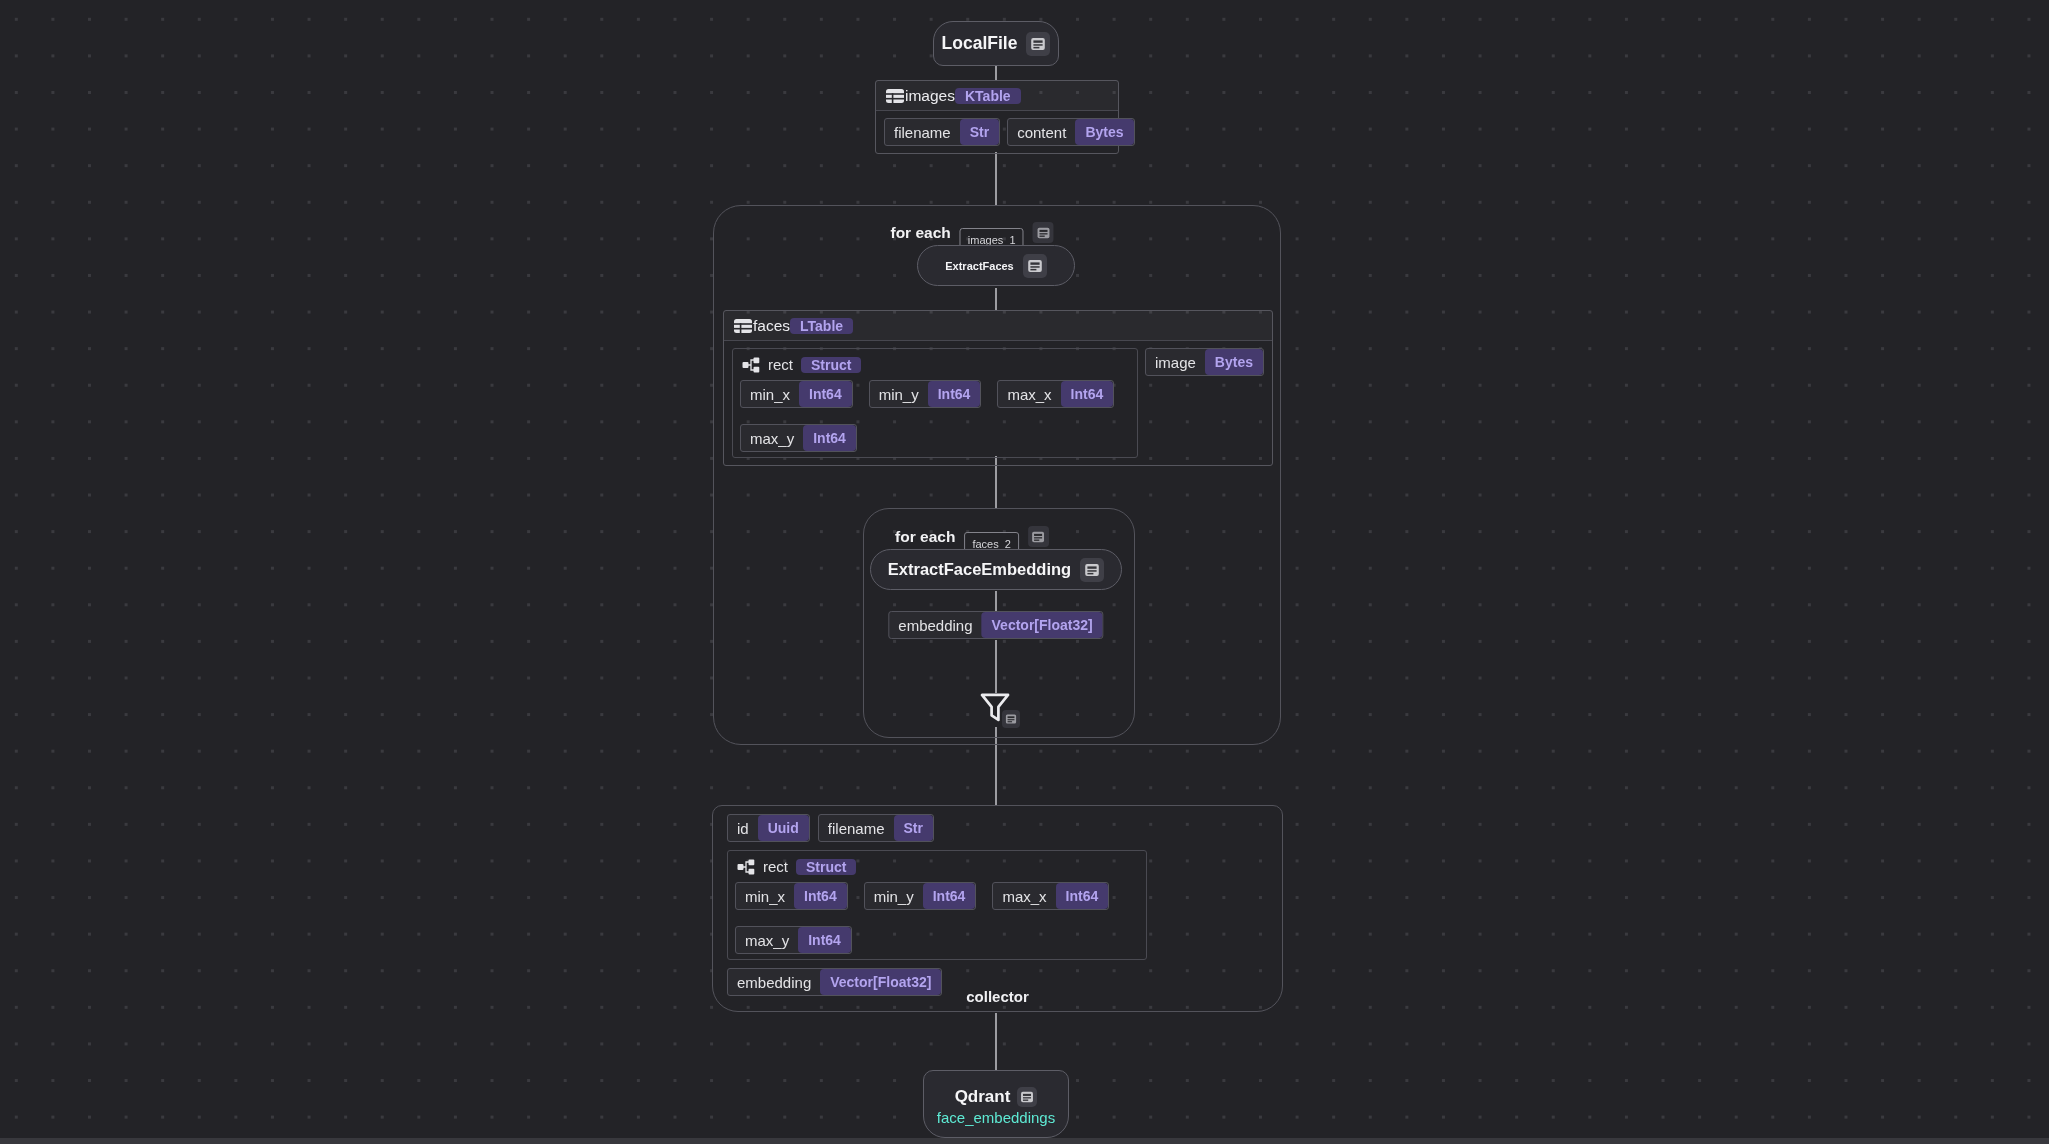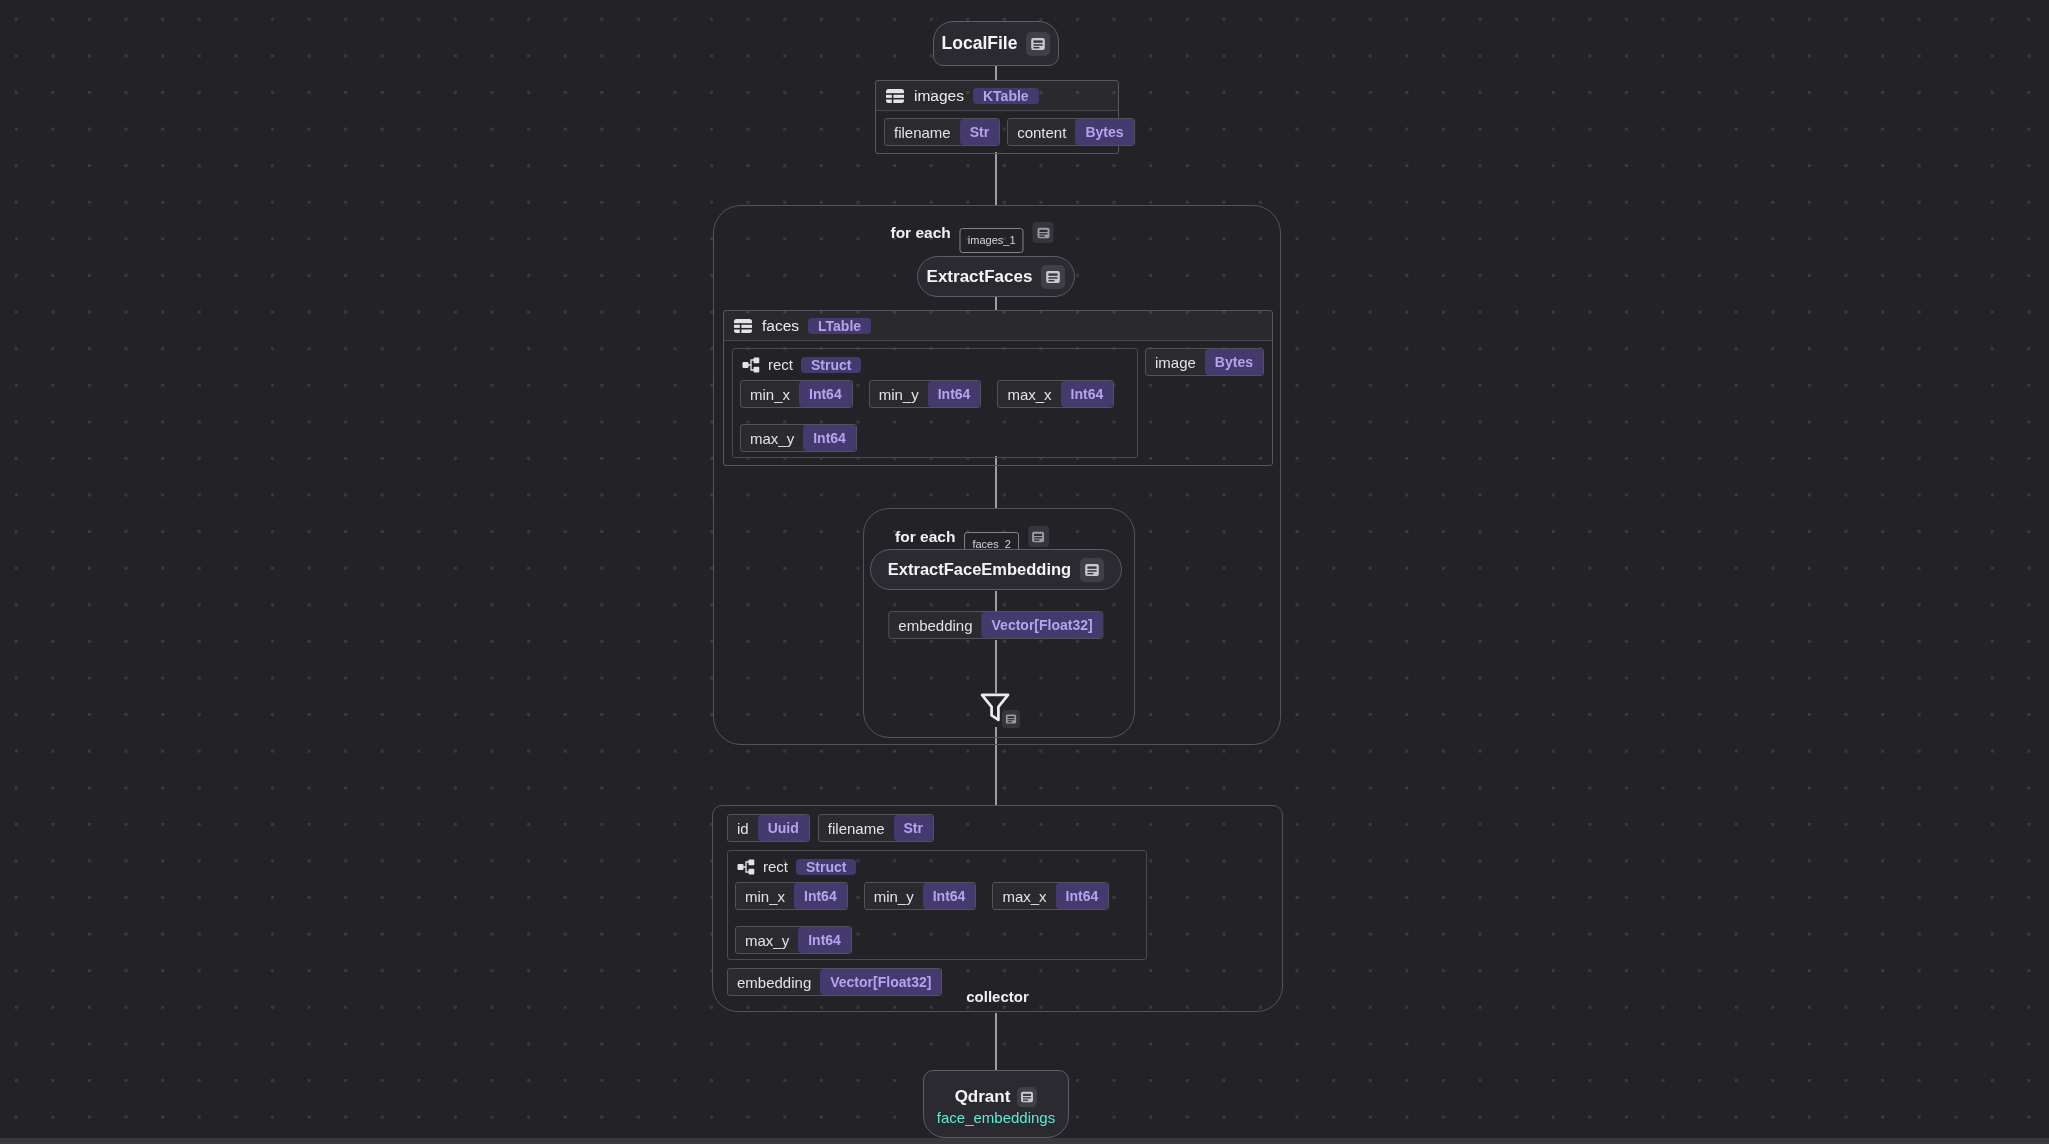--- a/index.html
+++ b/index.html
@@ -19,37 +19,37 @@
   #outer-foreach { left:713px; top:205px; width:568px; height:540px; border-radius:28px; }
   #inner-foreach { left:863px; top:508px; width:272px; height:230px; border-radius:26px; }
   #collector-box { left:712px; top:805px; width:571px; height:207px; border-radius:10px 10px 26px 26px; padding:8px 14px; }
 
   
   .op-node { position:absolute; left:996px; transform:translateX(-50%);
     display:flex; align-items:center; justify-content:center; gap:9px;
     background:#2a2a30; border:1.5px solid #5d5d66; box-sizing:border-box;
     color:#f5f5f7; font-weight:bold; }
   #node-localfile { top:21px; width:126px; height:45px; border-radius:20px 20px 10px 10px; font-size:17.5px; }
-  #node-extractfaces { top:256px; width:158px; height:41px; border-radius:21px; font-size:17px; }
+  #node-extractfaces { top:245px; width:158px; height:41px; border-radius:21px; font-size:11px; }
   #node-efe { top:549px; width:252px; height:41px; border-radius:21px; font-size:16.5px; }
   #node-qdrant { top:1070px; width:146px; height:68px; border-radius:10px 10px 22px 22px;
     flex-direction:column; gap:2px; padding-top:4px; }
   #node-qdrant .title-row { display:flex; align-items:flex-start; gap:7px; font-size:17px; }
   #node-qdrant .subtitle { font-weight:normal; font-size:15px; color:#5eead4; }
 
   
   .icon-btn { width:24px; height:24px; border-radius:5px; background:#3f3f47;
     display:flex; align-items:center; justify-content:center; flex:0 0 auto; }
   .icon-btn.small { width:21px; height:21px; background:#35353c; border-radius:4px; }
 
   
   .table-node { position:absolute; border:1.5px solid #56565e; border-radius:3px; box-sizing:border-box; }
   #images-table { left:875px; top:80px; width:244px; }
   #faces-table  { left:723px; top:310px; width:550px; }
-  .table-header { display:flex; align-items:center; gap:9px; height:29px; padding:0 9px;
+  .table-header { display:flex; align-items:center; height:29px; padding:0 9px;
     border-bottom:1.5px solid #47474f; background:rgba(255,255,255,0.035);
     font-size:15.5px; color:#ececef; }
   .table-body { padding:7px 8px; display:flex; gap:7px; align-items:flex-start; }
 
   
   .field { display:inline-flex; align-items:stretch; height:28px; box-sizing:border-box;
     border:1.5px solid #52525b; border-radius:3px; background:#2a2a2f; }
   .field-name { display:flex; align-items:center; padding:0 9px; font-size:15px; color:#e3e3e6; white-space:nowrap; }
   .type-badge { display:flex; align-items:center; padding:0 10px; border-radius:4px;
     background:#453a6d; color:#b3a4ef; font-size:14px; font-weight:bold; white-space:nowrap; }

